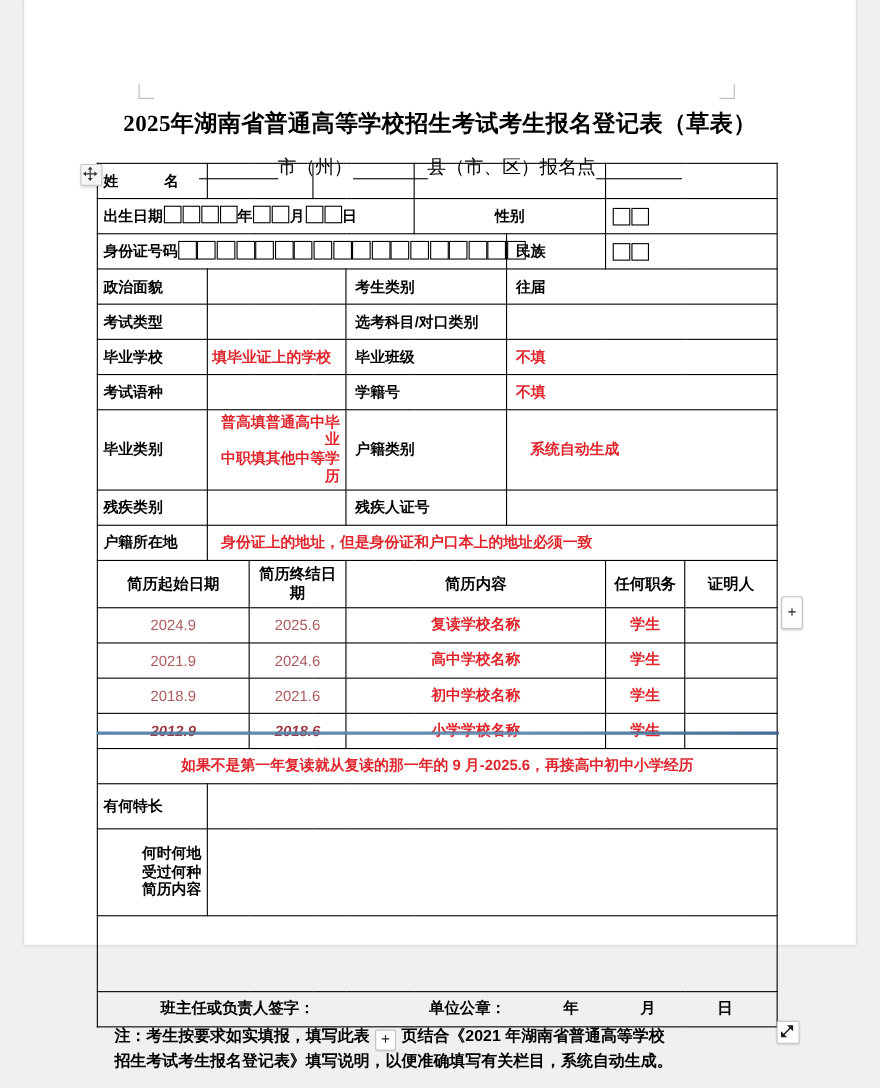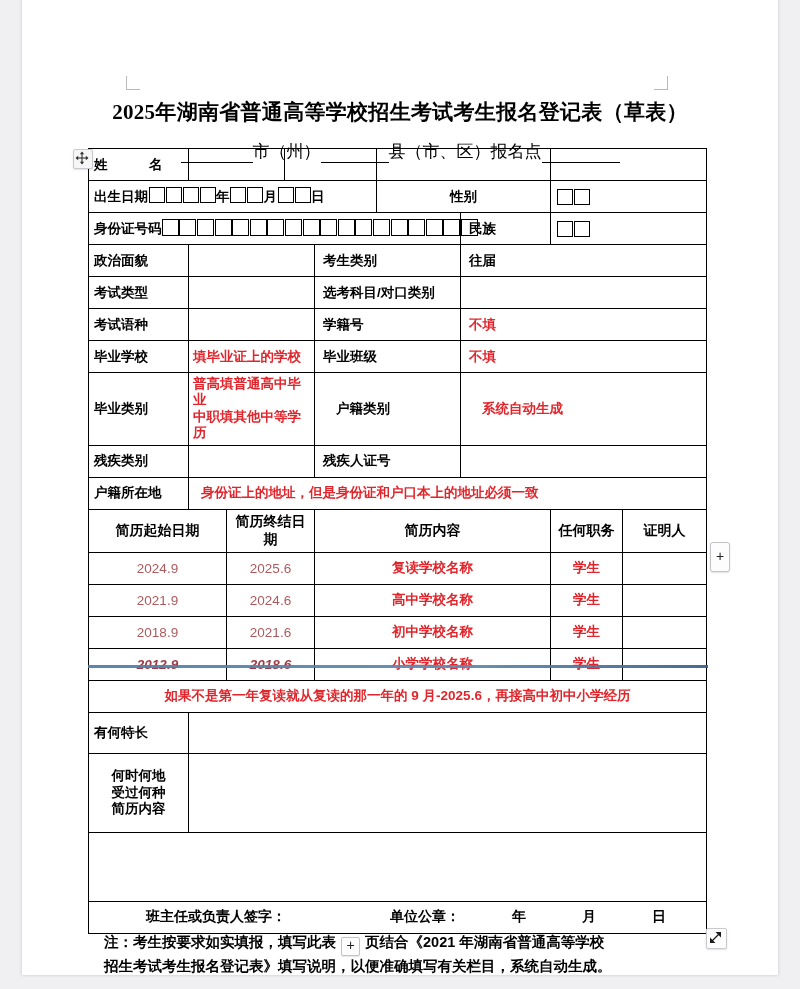--- a/index.html
+++ b/index.html
@@ -13,21 +13,21 @@
     overflow: hidden;
     font-family: "Liberation Serif", "DejaVu Serif", serif;
   }
 
   
   #page {
     position: absolute;
     left: 22px;
     top: 0px;
     width: 756px;
-    height: 975px;
+    height: 859px;
     background: #ffffff;
     box-shadow: 0 0 3px rgba(0,0,0,0.18);
   }
 
   
   .mark {
     position: absolute;
     width: 13px;
     height: 13px;
     pointer-events: none;
@@ -88,21 +88,21 @@
   }
   .c-label { text-align: left; padding-left: 12px; font-weight: 700; }
   .c-center { text-align: center; }
   .lbl-sp { letter-spacing: 14px; padding-left: 16px; }
   .red { color: #e0262c; font-weight: 700; }
   .rose { color: #ad5a5d; font-weight: 400; }
   .rose-bi { color: #9e3b44; font-weight: 700; font-style: italic; }
   .bold { font-weight: 700; }
   .hdr { text-align: center; font-weight: 700; font-size: 14px; }
   .tallcell { height: 86px; }
-  .vstack { line-height: 1.22; }
+  .vstack { line-height: 1.22; text-align: right; }
 
   
   .boxline { display: flex; align-items: center; white-space: nowrap; }
   .boxline .txt { font-weight: 700; font-size: 13.5px; }
   .sqbox {
     display: inline-block;
     width: 14px; height: 14px;
     border: 1.4px solid #000;
     margin: 0 0.5px;
     flex: none;
@@ -284,42 +284,42 @@
       </tr>
 
       <tr>
         <td class="c-label">考试类型</td>
         <td colspan="3"></td>
         <td colspan="2" class="c-label" style="padding-left:8px">选考科目/对口类别</td>
         <td colspan="3"></td>
       </tr>
 
       <tr>
-        <td class="c-label">考试语种</td>
-        <td colspan="3"></td>
-        <td colspan="2" class="c-label" style="padding-left:8px">学籍号</td>
-        <td colspan="3" class="c-label red" style="padding-left:8px">不填</td>
-      </tr>
-
-      <tr>
         <td class="c-label">毕业学校</td>
         <td colspan="3" class="c-label red" style="padding-left:4px">填毕业证上的学校</td>
         <td colspan="2" class="c-label" style="padding-left:8px">毕业班级</td>
+        <td colspan="3" class="c-label red" style="padding-left:8px">不填</td>
+      </tr>
+
+      <tr>
+        <td class="c-label">考试语种</td>
+        <td colspan="3"></td>
+        <td colspan="2" class="c-label" style="padding-left:8px">学籍号</td>
         <td colspan="3" class="c-label red" style="padding-left:8px">不填</td>
       </tr>
 
       <tr>
         <td class="c-label tallcell">毕业类别</td>
         <td colspan="3" class="tallcell red vstack" style="padding-left:4px">
           <div>普高填普通高中毕</div>
           <div>业</div>
           <div>中职填其他中等学</div>
           <div>历</div>
         </td>
-        <td colspan="2" class="c-label tallcell" style="padding-left:21px">户籍类别</td>
+        <td colspan="2" class="c-label tallcell" style="padding-left:8px">户籍类别</td>
         <td colspan="3" class="c-label red tallcell" style="padding-left:21px">系统自动生成</td>
       </tr>
 
       <tr>
         <td class="c-label">残疾类别</td>
         <td colspan="3"></td>
         <td colspan="2" class="c-label" style="padding-left:8px">残疾人证号</td>
         <td colspan="3"></td>
       </tr>
 

